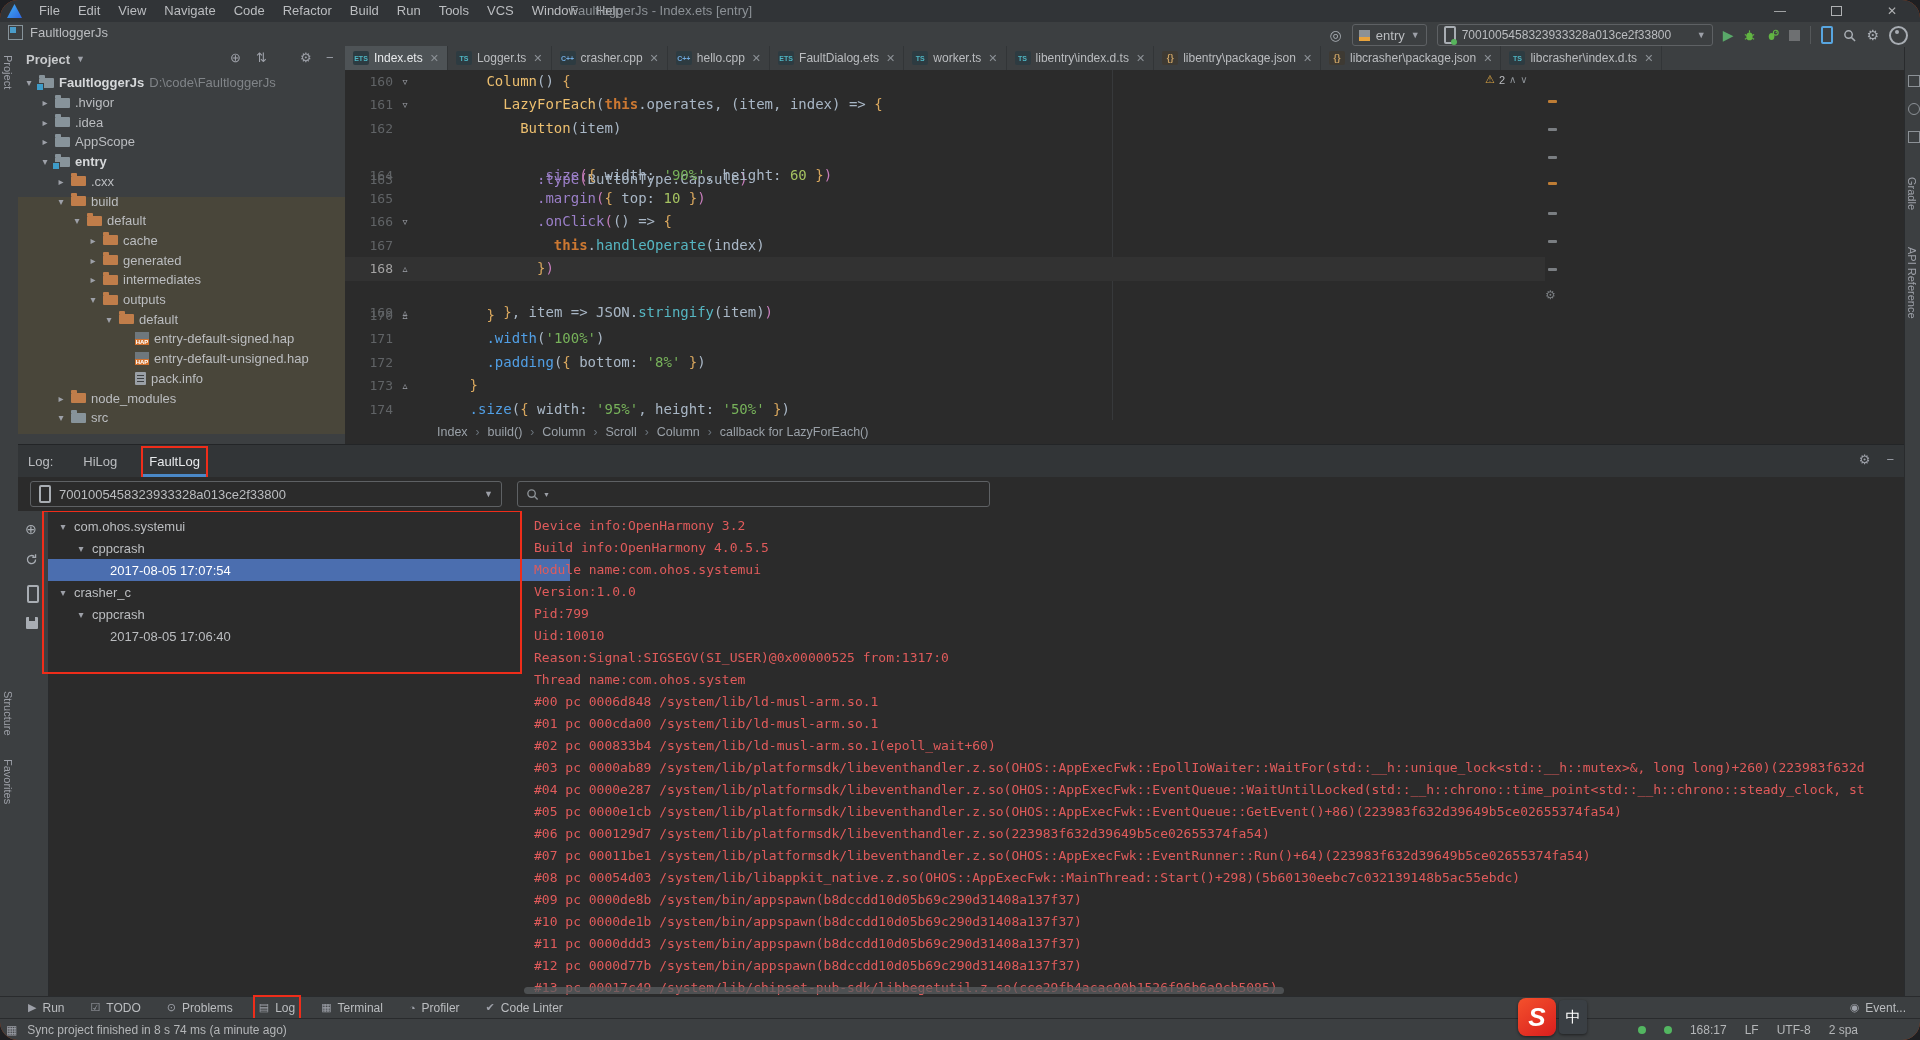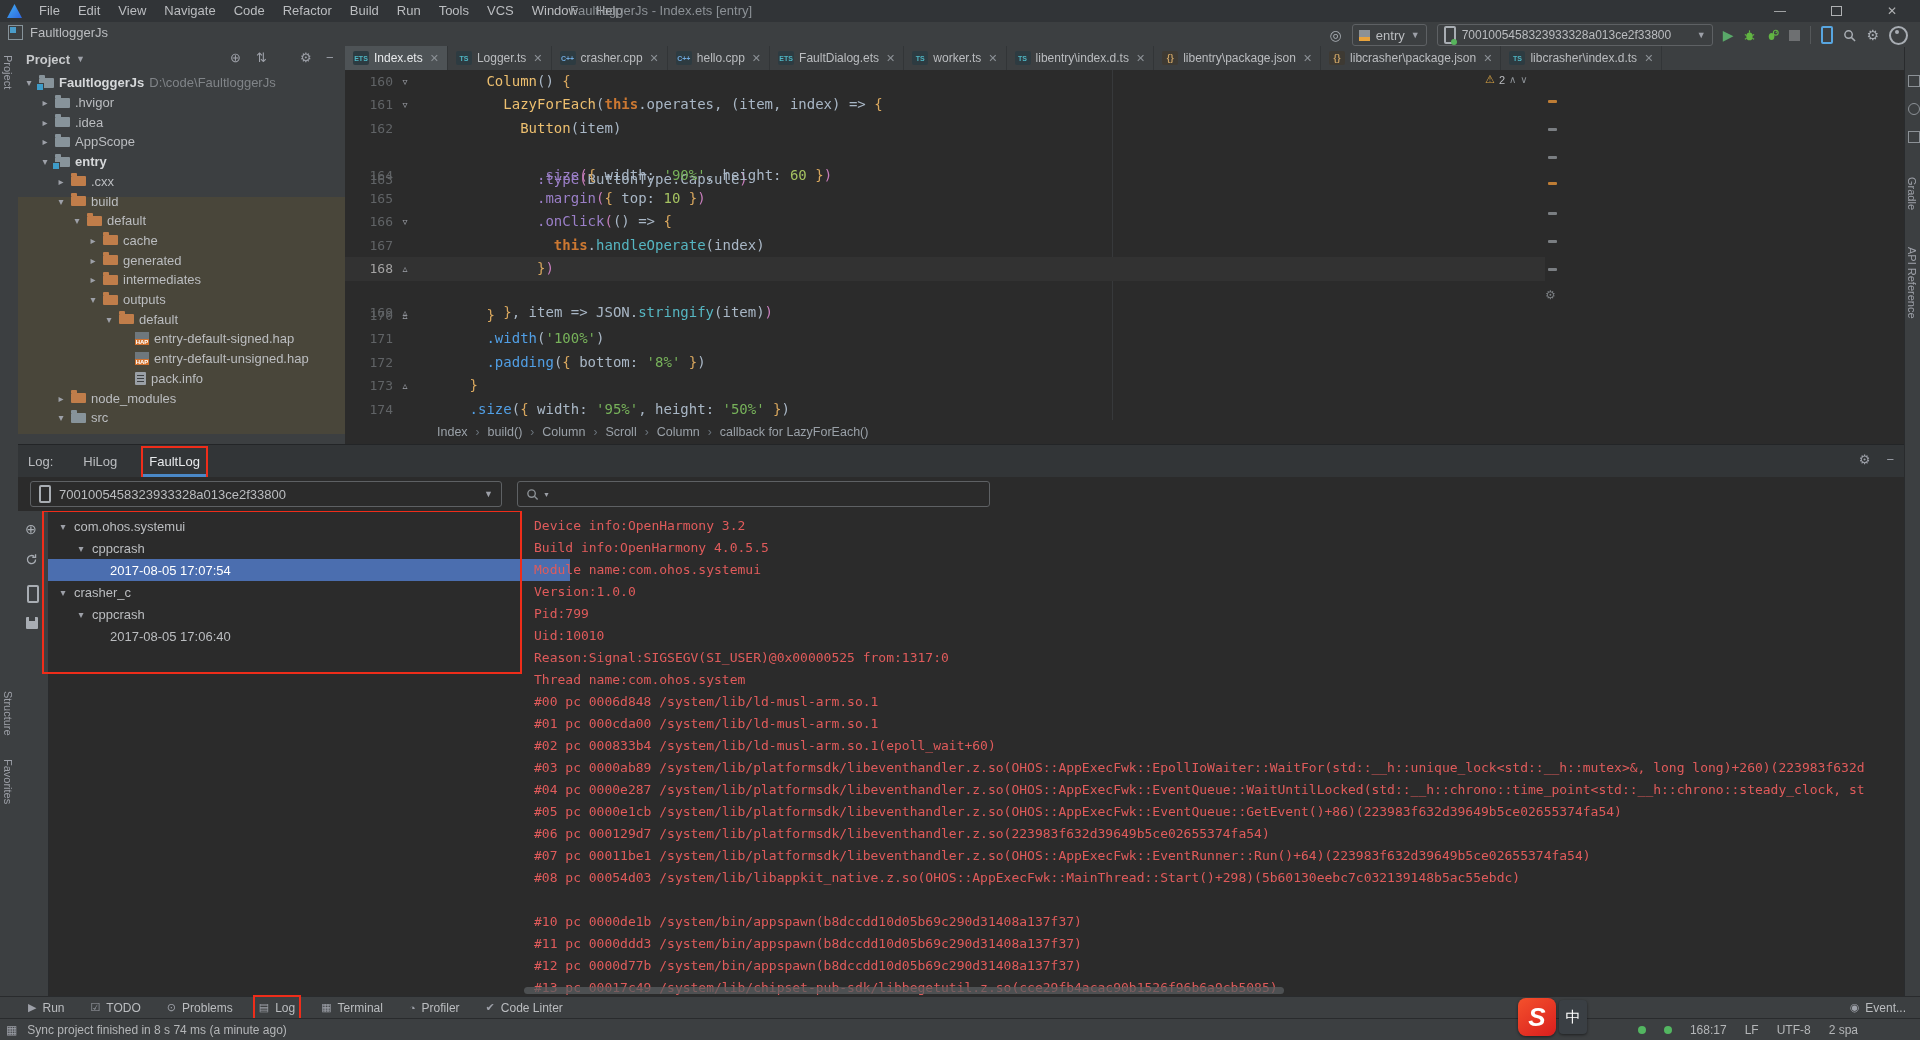--- a/index.html
+++ b/index.html
@@ -1,17 +1,17 @@
 <!DOCTYPE html>
 <html><head>
 <meta charset="utf-8">
 <style>
   html,body{margin:0;padding:0;background:#1e1f22;}
   #app{position:relative;width:1920px;height:1040px;background:#c2410c;overflow:hidden;
-       font-family:"Liberation Sans",sans-serif;color:#BBBDC0;font-size:13px;}
+       font-family:"Liberation Sans",sans-serif;color:#BBBDC0;font-size:13px;border-radius:18px;}
   .abs{position:absolute;}
   
   #menubar{left:0;top:0;width:1920px;height:22px;background:#313437;display:flex;align-items:center;gap:0;}
   .logo{width:15px;height:14px;margin:0 8px 0 7px;background:linear-gradient(135deg,#41b0f5,#2e66e0);
         clip-path:polygon(50% 0,100% 100%,0 100%);}
   .menu-item{padding:0 9px;line-height:22px;color:#BBBDC0;}
   #win-title{position:absolute;left:570px;top:0;line-height:22px;color:#8C9196;}
   #winctl{position:absolute;right:0;top:0;display:flex;}
   .wbtn{width:56px;text-align:center;line-height:22px;color:#AFB1B3;font-size:12px;}
   .maxbox{display:inline-block;width:9px;height:8px;border:1px solid #AFB1B3;margin-top:6px;}
@@ -510,20 +510,21 @@
         <div class="logline" style="top: 158px;">Thread name:com.ohos.system</div>
         <div class="logline" style="top: 180px;">#00 pc 0006d848 /system/lib/ld-musl-arm.so.1</div>
         <div class="logline" style="top: 202px;">#01 pc 000cda00 /system/lib/ld-musl-arm.so.1</div>
         <div class="logline" style="top: 224px;">#02 pc 000833b4 /system/lib/ld-musl-arm.so.1(epoll_wait+60)</div>
         <div class="logline" style="top: 246px;">#03 pc 0000ab89 /system/lib/platformsdk/libeventhandler.z.so(OHOS::AppExecFwk::EpollIoWaiter::WaitFor(std::__h::unique_lock&lt;std::__h::mutex&gt;&amp;, long long)+260)(223983f632d</div>
         <div class="logline" style="top: 268px;">#04 pc 0000e287 /system/lib/platformsdk/libeventhandler.z.so(OHOS::AppExecFwk::EventQueue::WaitUntilLocked(std::__h::chrono::time_point&lt;std::__h::chrono::steady_clock, st</div>
         <div class="logline" style="top: 290px;">#05 pc 0000e1cb /system/lib/platformsdk/libeventhandler.z.so(OHOS::AppExecFwk::EventQueue::GetEvent()+86)(223983f632d39649b5ce02655374fa54)</div>
         <div class="logline" style="top: 312px;">#06 pc 000129d7 /system/lib/platformsdk/libeventhandler.z.so(223983f632d39649b5ce02655374fa54)</div>
         <div class="logline" style="top: 334px;">#07 pc 00011be1 /system/lib/platformsdk/libeventhandler.z.so(OHOS::AppExecFwk::EventRunner::Run()+64)(223983f632d39649b5ce02655374fa54)</div>
         <div class="logline" style="top: 356px;">#08 pc 00054d03 /system/lib/libappkit_native.z.so(OHOS::AppExecFwk::MainThread::Start()+298)(5b60130eebc7c032139148b5ac55ebdc)</div>
+        <div class="logline" style="top: 378px;">#09 pc 0000de8b /system/bin/appspawn(b8dccdd10d05b69c290d31408a137f37)</div>
         <div class="logline" style="top: 400px;">#10 pc 0000de1b /system/bin/appspawn(b8dccdd10d05b69c290d31408a137f37)</div>
         <div class="logline" style="top: 422px;">#11 pc 0000ddd3 /system/bin/appspawn(b8dccdd10d05b69c290d31408a137f37)</div>
         <div class="logline" style="top: 444px;">#12 pc 0000d77b /system/bin/appspawn(b8dccdd10d05b69c290d31408a137f37)</div>
         <div class="logline" style="top: 466px;">#13 pc 00017c49 /system/lib/chipset-pub-sdk/libbegetutil.z.so(cce29fb4acac90b1526f96b6a9cb5085)</div>
       </div>
     <div id="hscroll"></div>
   </div>
 
   <div id="bottombar" class="abs">
     <span id="bitems" style="display:flex;gap:26px;">

